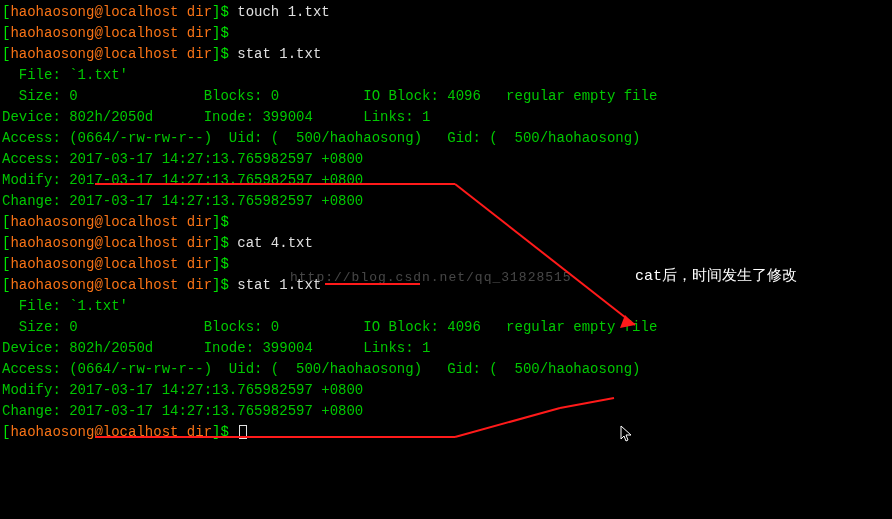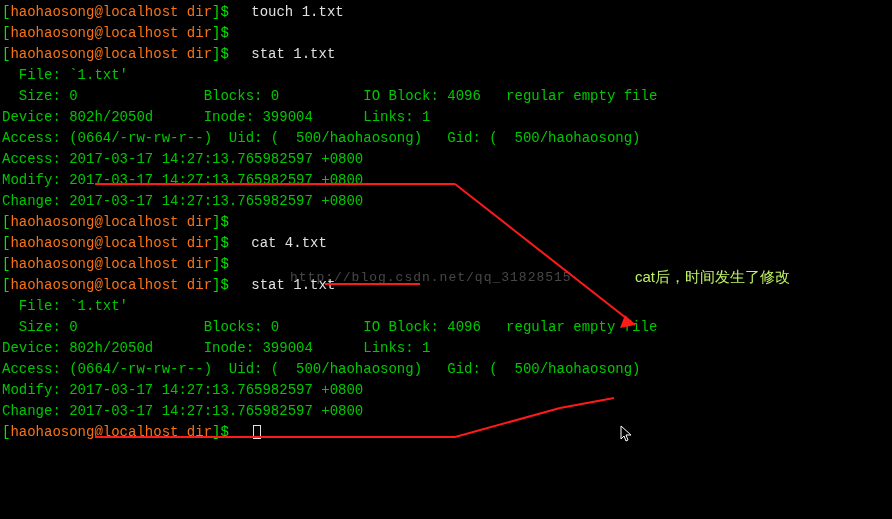--- a/index.html
+++ b/index.html
@@ -11,21 +11,21 @@
     color: #00c800;
     width: 892px;
     height: 519px;
     padding: 2px 2px;
     position: relative;
     overflow: hidden;
   }
   .line { white-space: pre; }
   .prompt-user { color: #f97316; }
   .bracket { color: #00e600; }
-  .cmd { color: #e0e0e0; margin-left: 14px; }
+  .cmd { color: #e0e0e0; }
   .out { color: #00c800; text-align: right; }
   .cursor {
     display: inline-block;
     width: 8px;
     height: 14px;
     border: 1px solid #e0e0e0;
     vertical-align: middle;
     margin-left: 2px;
   }
   .watermark {
@@ -40,22 +40,22 @@
   .annotation {
     position: absolute;
     top: 180px;
     left: 0;
     width: 892px;
     height: 280px;
     pointer-events: none;
   }
   .ann-text {
     position: absolute;
-    color: #bef264;
-    font-family: Liberation Sans, sans-serif;
+    color: #ffffff;
+    font-family: Liberation Mono, monospace;
     font-size: 15px;
     top: 266px;
     left: 635px;
   }
   .mouse-cursor {
     position: absolute;
     top: 425px;
     left: 620px;
     color: #fff;
     font-size: 16px;

